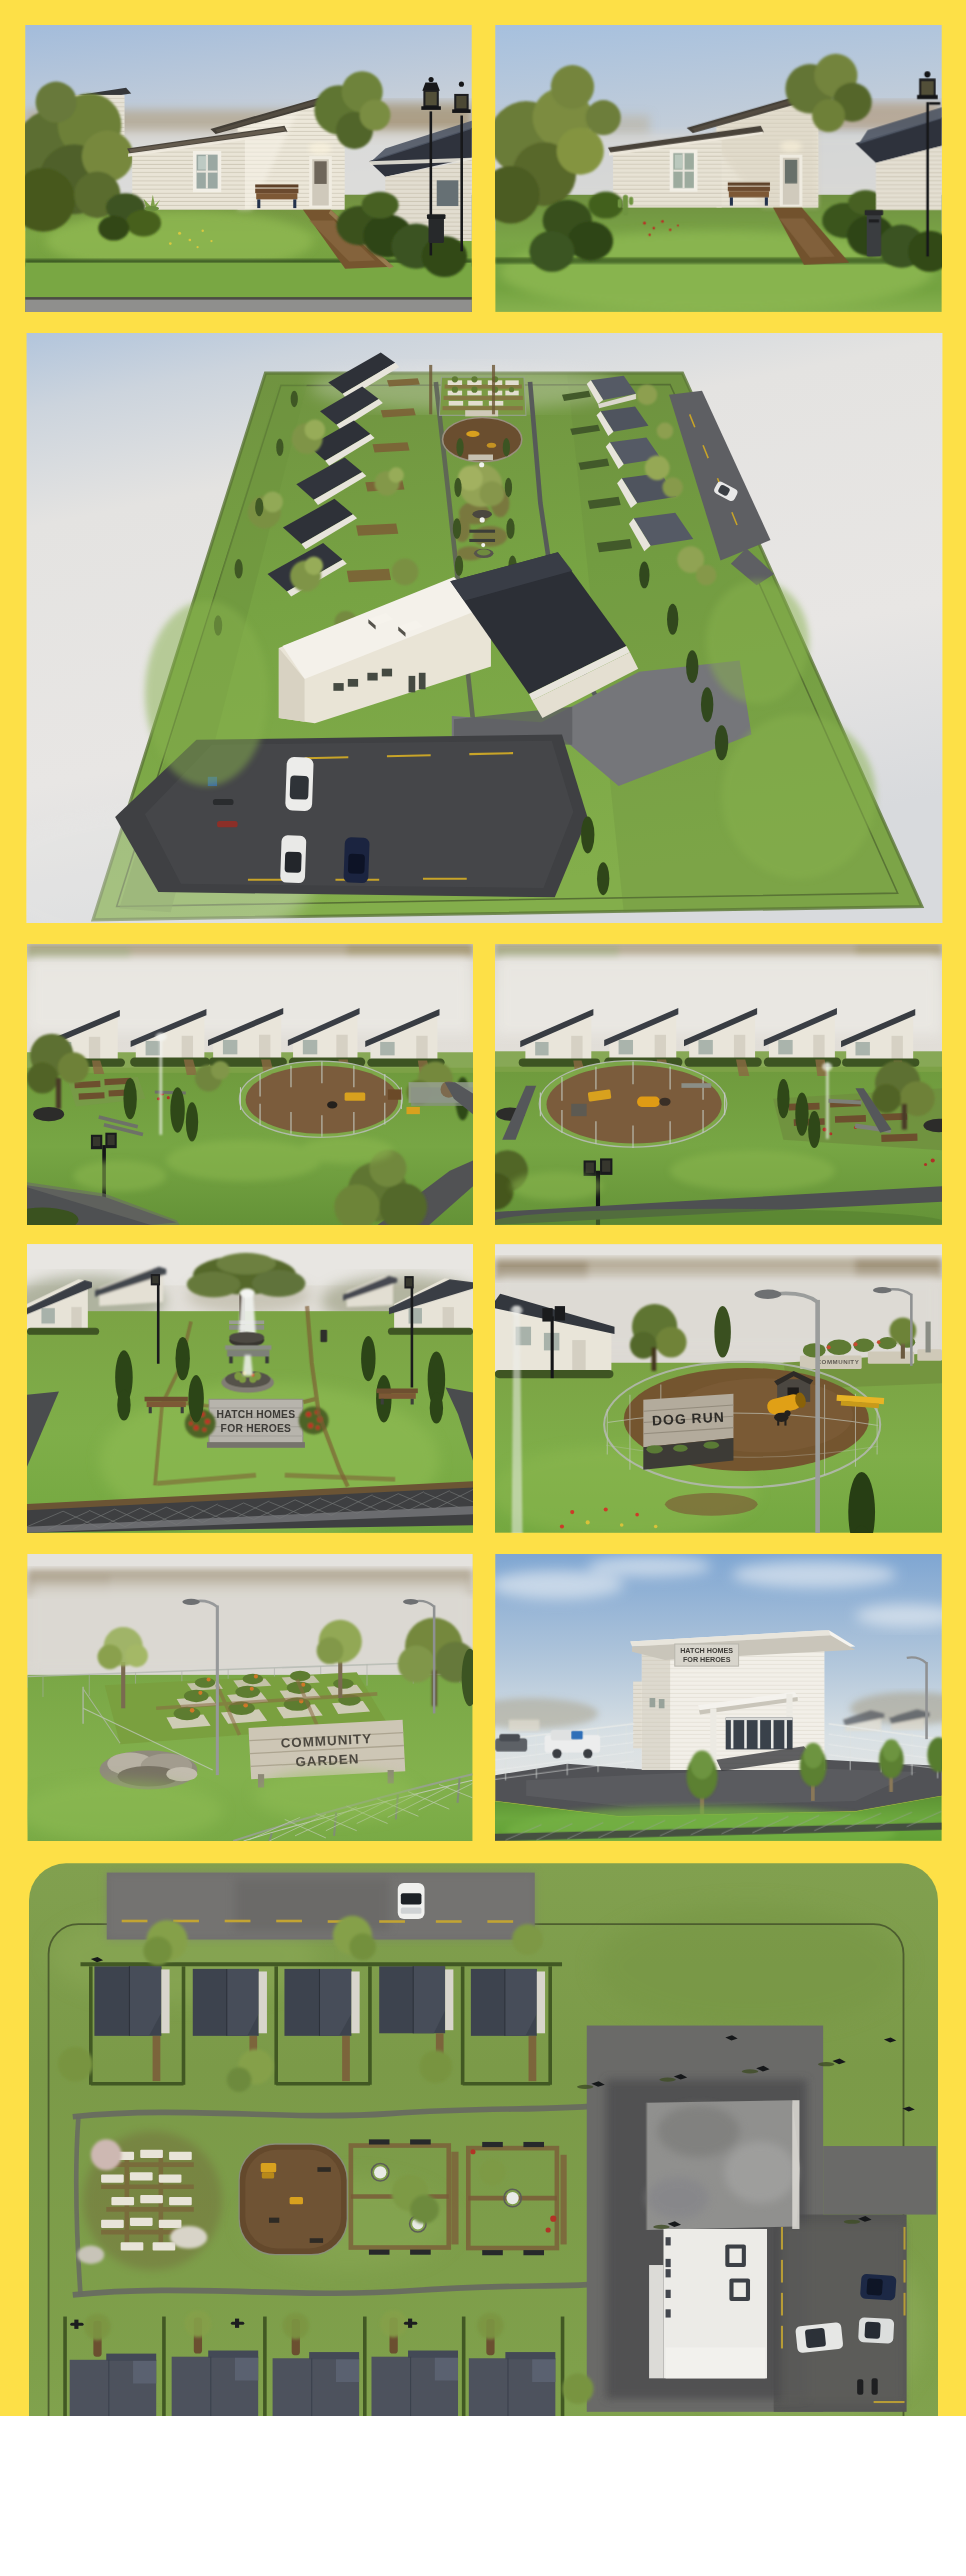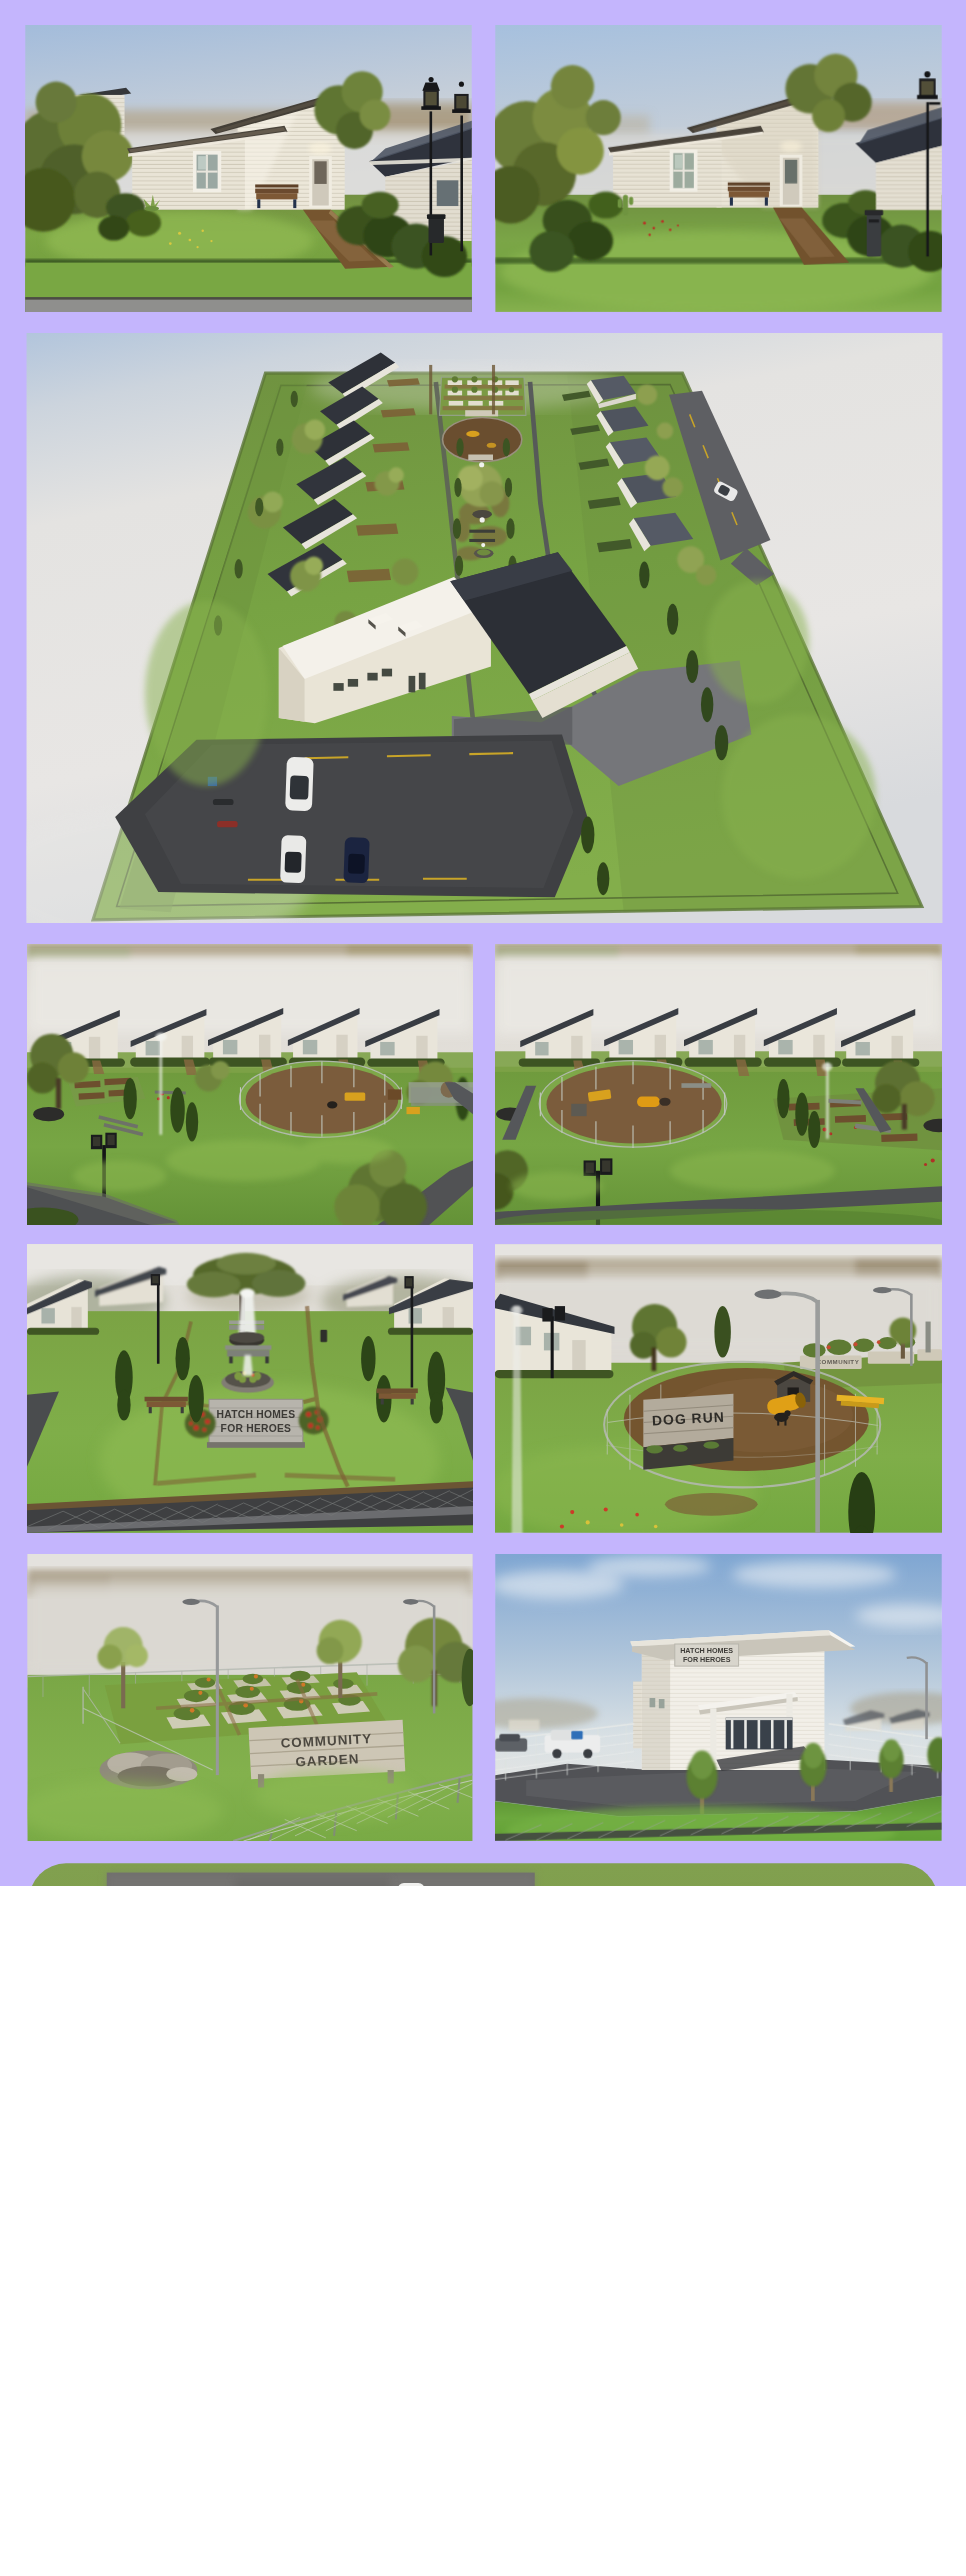--- a/index.html
+++ b/index.html
@@ -1,16 +1,16 @@
 <!DOCTYPE html>
 <html style="font-size:8.2px"><head>
 <meta charset="utf-8">
 <style>
 html,body{margin:0;padding:0;background:#ffffff;font-family:"Liberation Sans", sans-serif;}
-.page{position:relative;width:967px;height:1886px;background:#c4b5fd;overflow:hidden;}
+.page{position:relative;width:967px;height:2416px;background:#fde047;overflow:hidden;}
 .panel{position:absolute;overflow:hidden;}
 svg{display:block;}
 </style>
 </head>
 <body>
 <div class="page">
 
 <div class="panel" style="left:25px;top:25px;width:447px;height:287px;">
 <svg width="447" height="287" viewBox="0 0 868 558">
 <defs>

